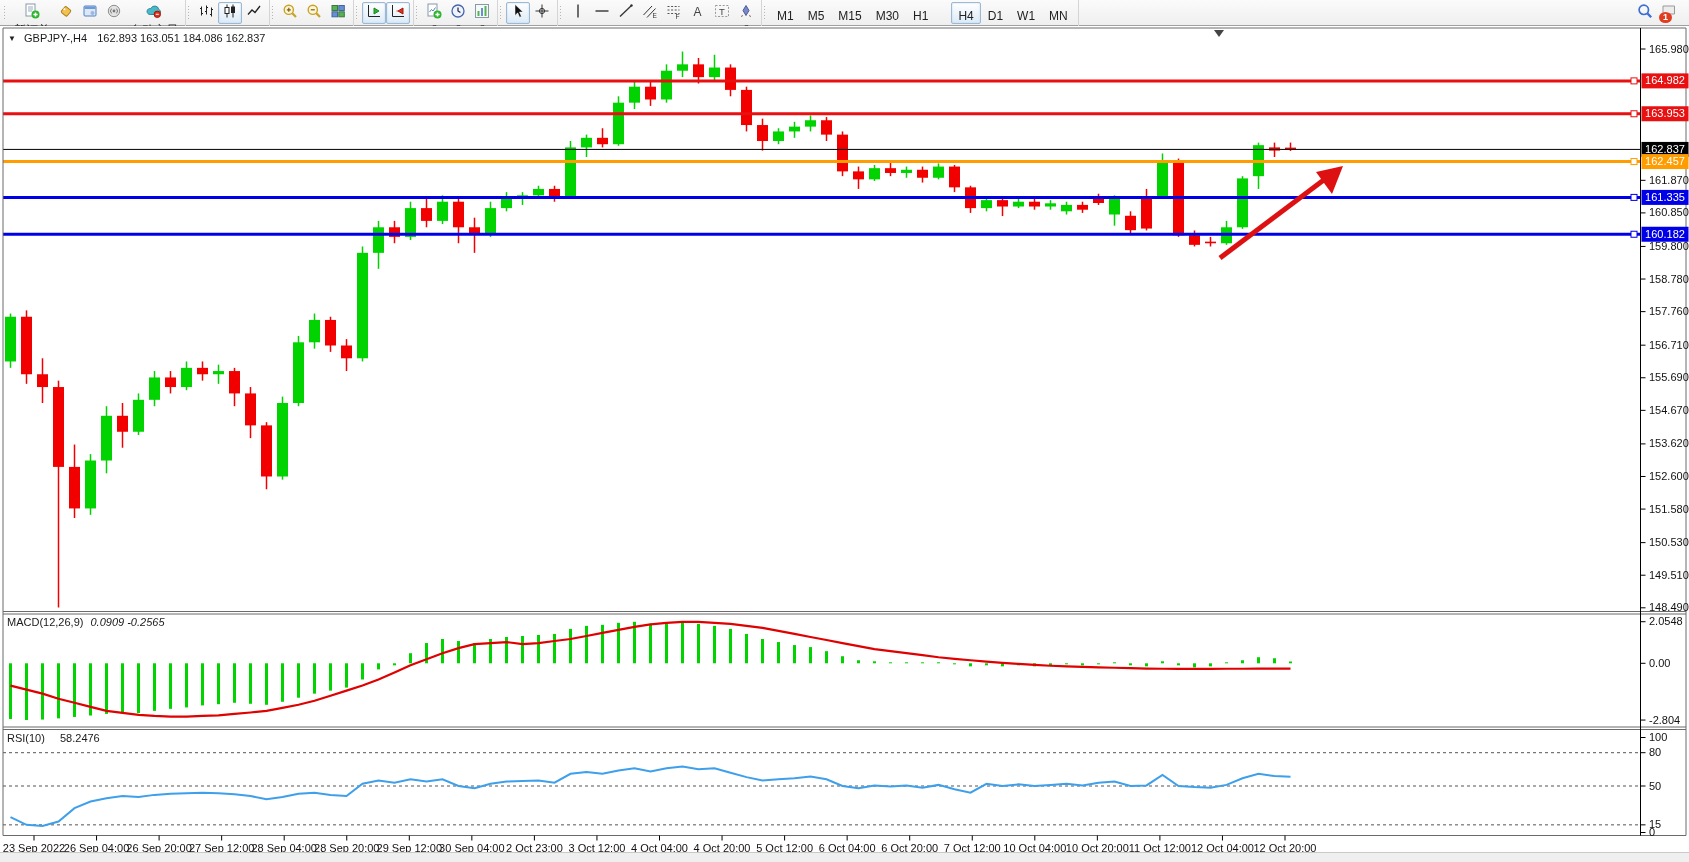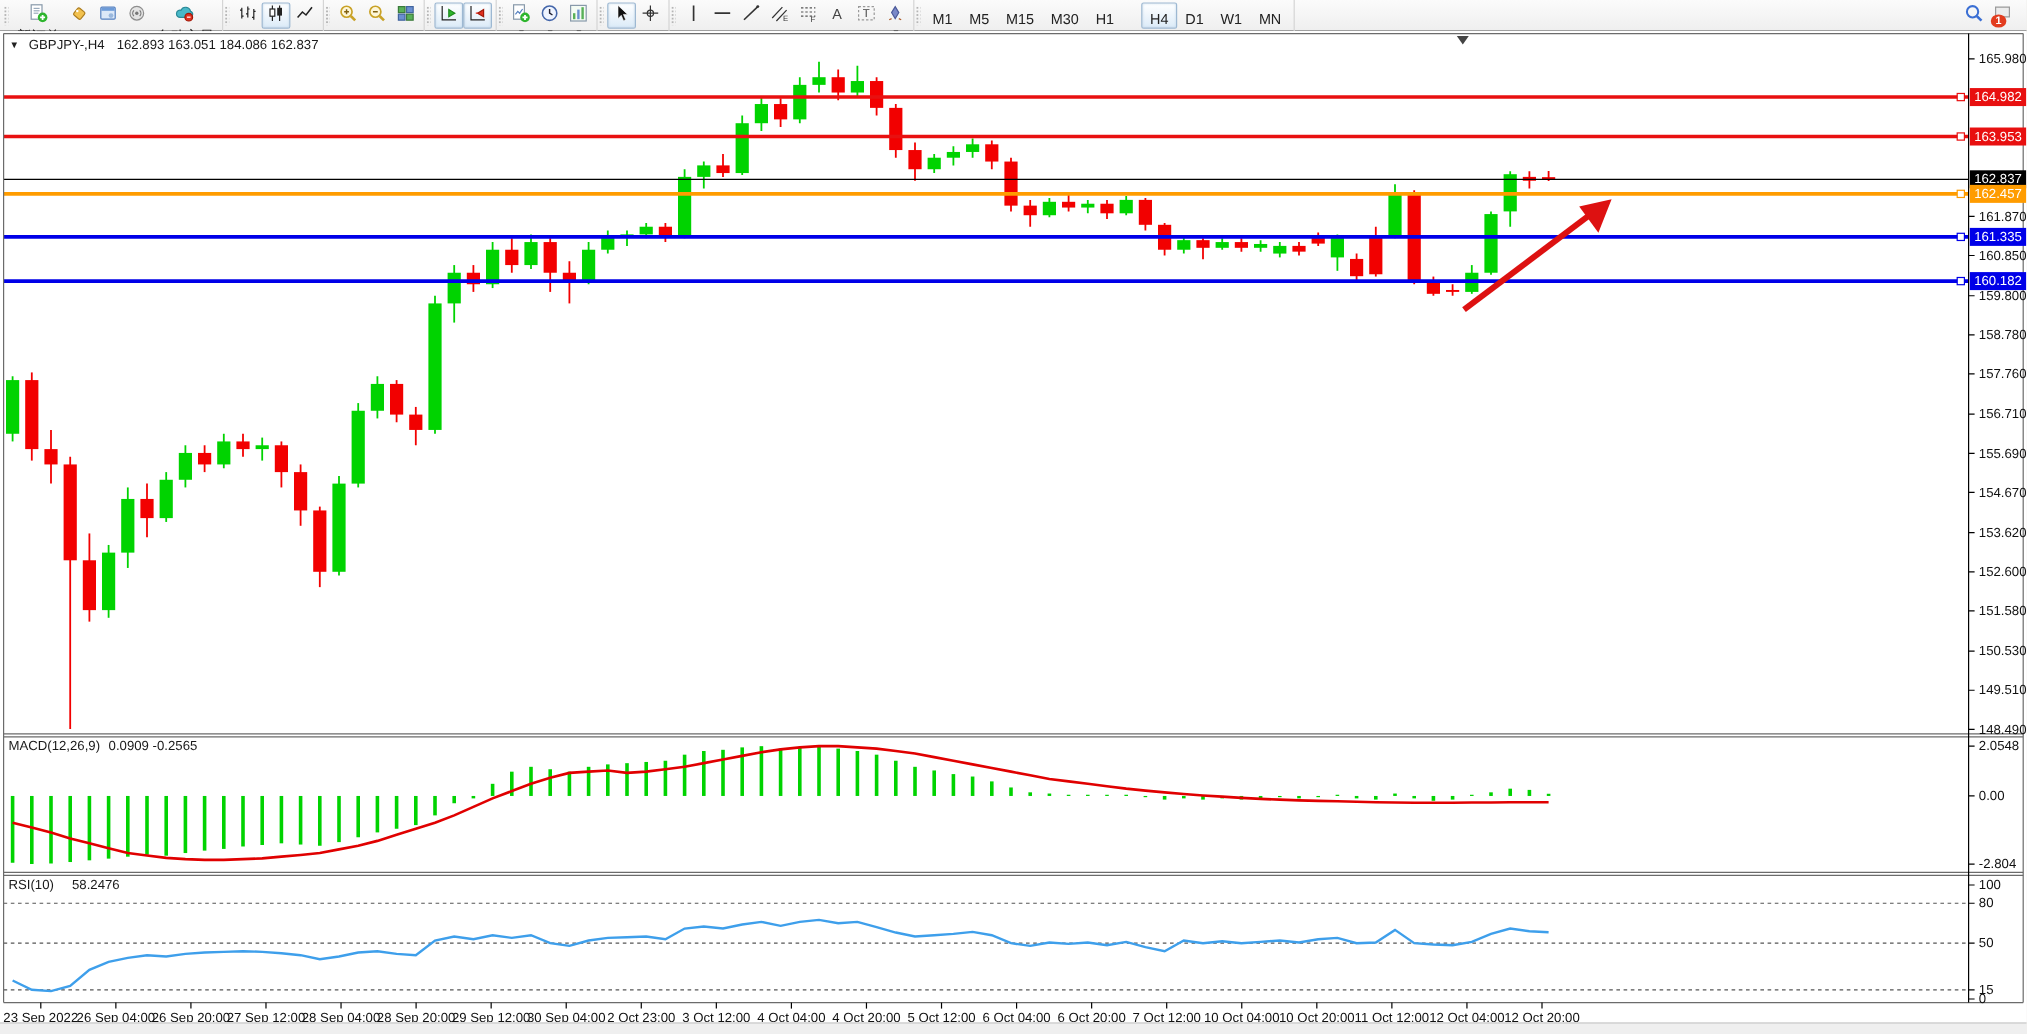--- a/index.html
+++ b/index.html
@@ -654,21 +654,21 @@
         <line x1="1285" y1="809.5" x2="1285" y2="814.5" stroke="#000"></line>
         <text x="1285" y="825.5" font-size="11" fill="#111" text-anchor="middle" font-family="Liberation Sans,sans-serif">12 Oct 20:00</text>
       </svg>
     <div id="chart-title" class="overlay">
       <span class="tri">▼</span>
       <span>GBPJPY-,H4</span>
       <span style="margin-left:7px;">162.893 163.051 184.086 162.837</span>
     </div>
     <div id="macd-label" class="overlay">
       <span>MACD(12,26,9)</span>
-      <span style="margin-left:4px;">0.0909 -0.2565</span>
+      <span style="margin-left:4px;font-style:italic;">0.0909 -0.2565</span>
     </div>
     <div id="rsi-label" class="overlay">
       <span>RSI(10)</span>
       <span style="margin-left:12px;">58.2476</span>
     </div>
   </div>
 
   <div id="bottomstrip"></div>
 </div>
 

